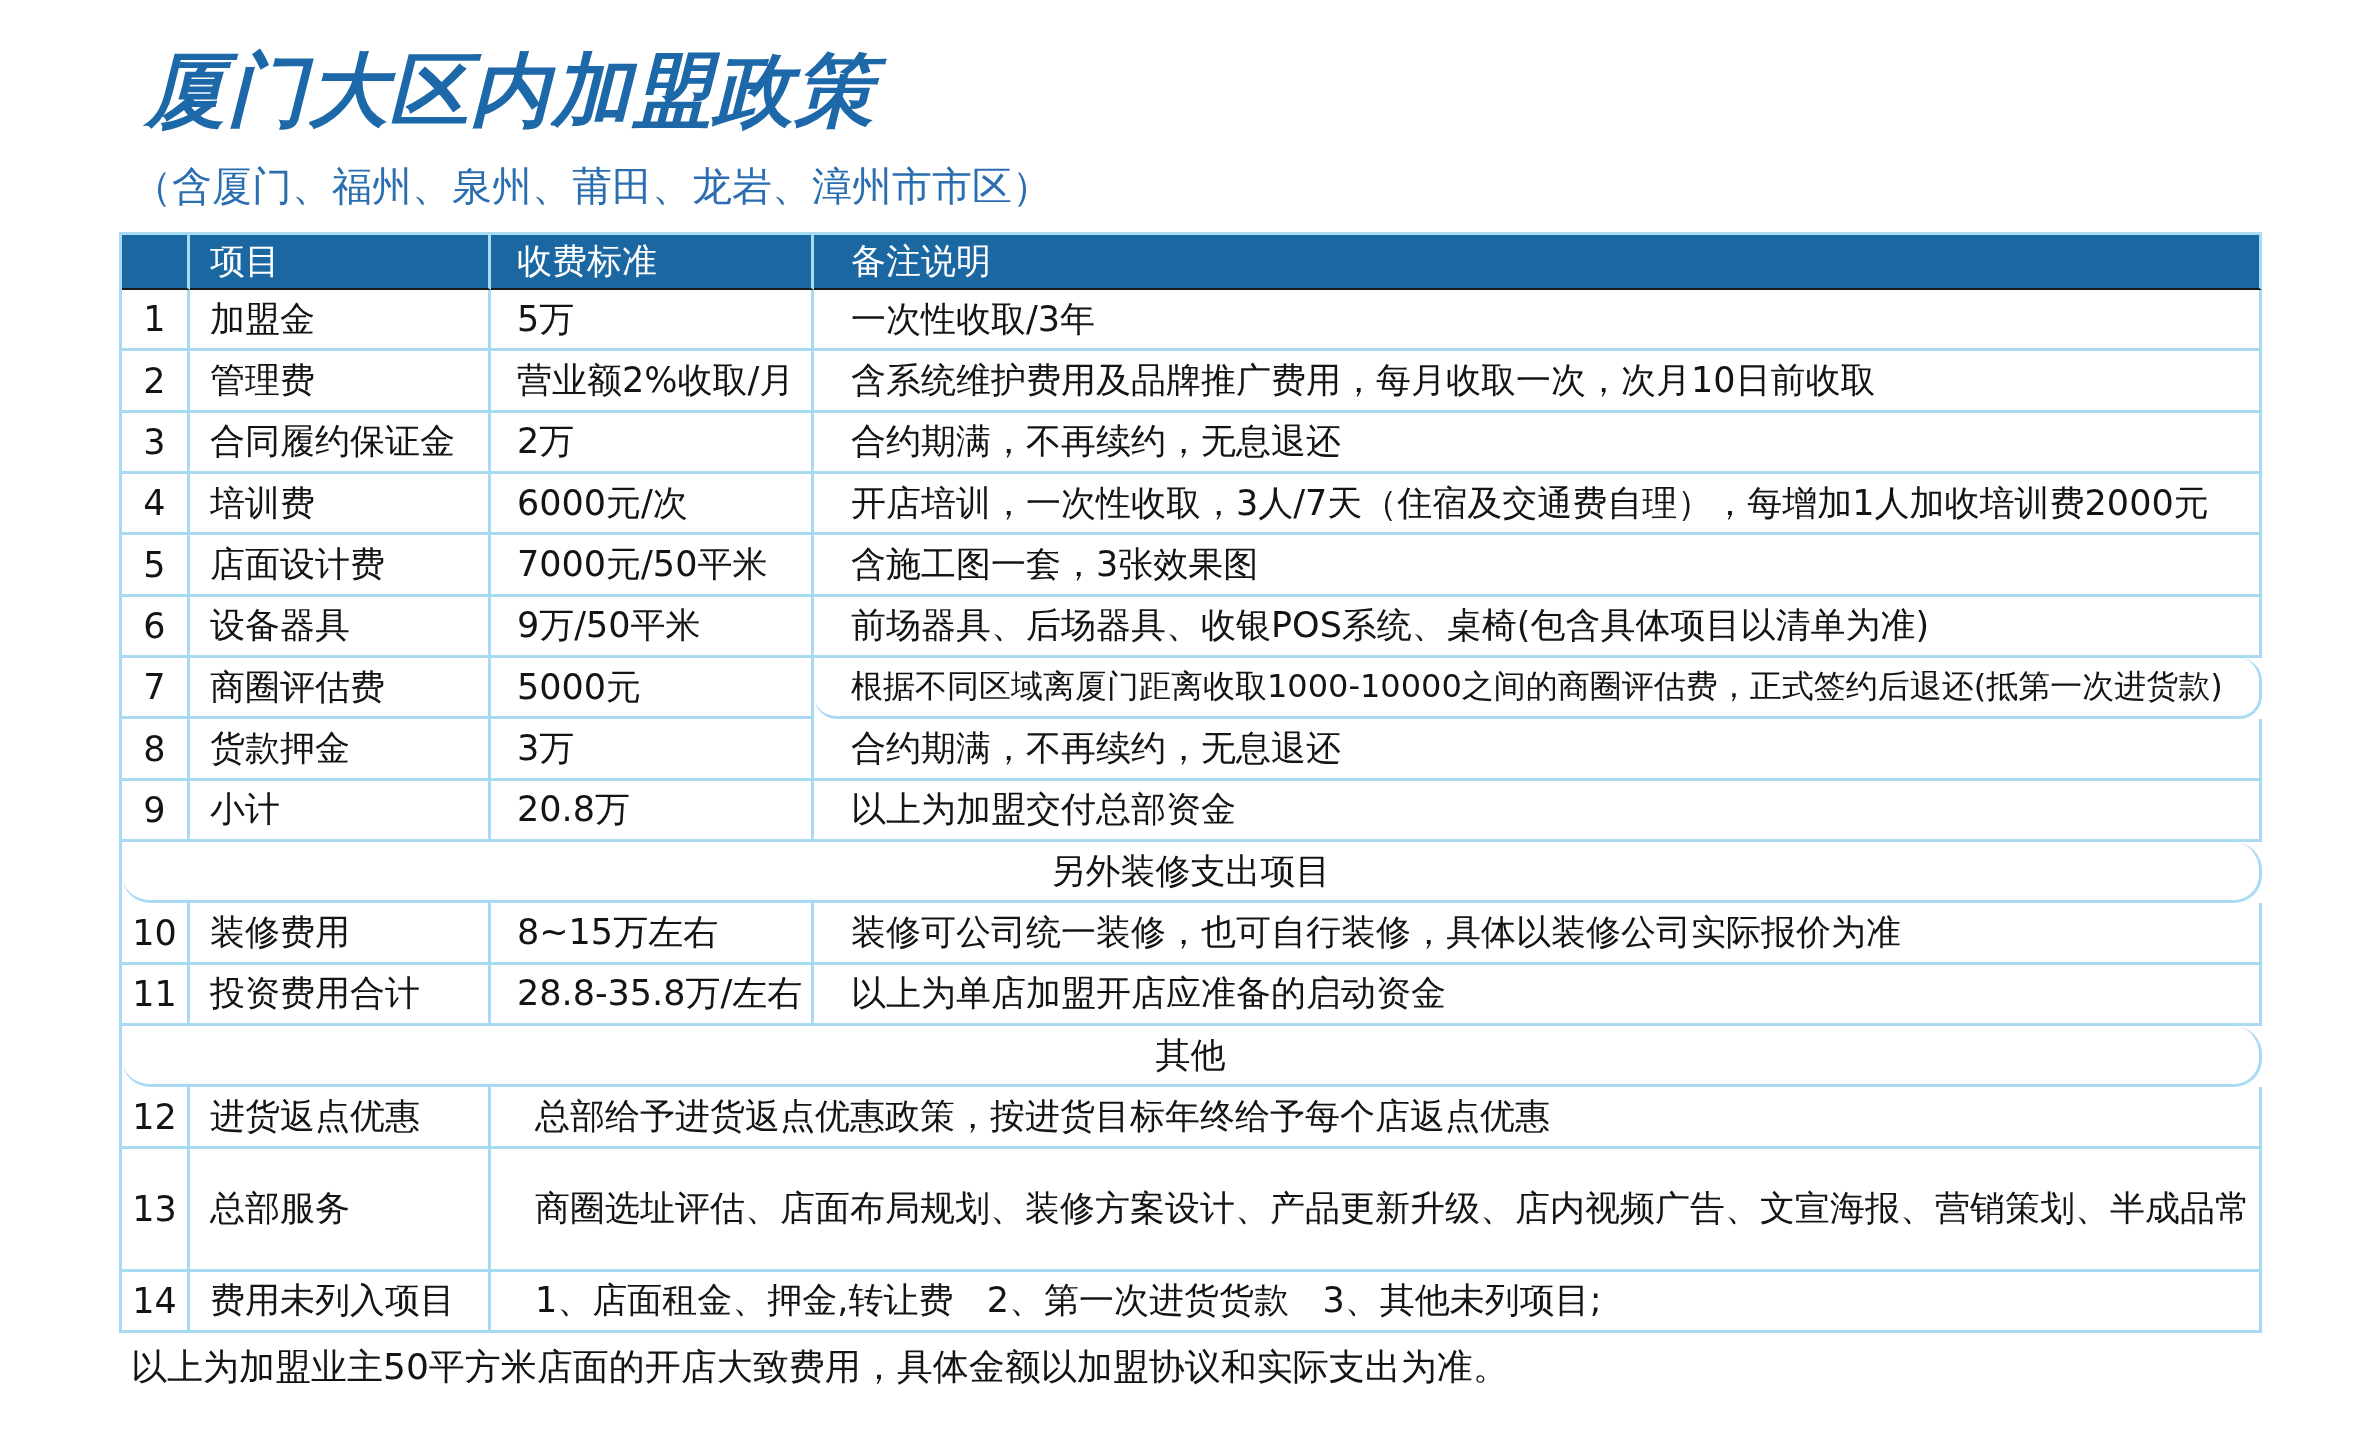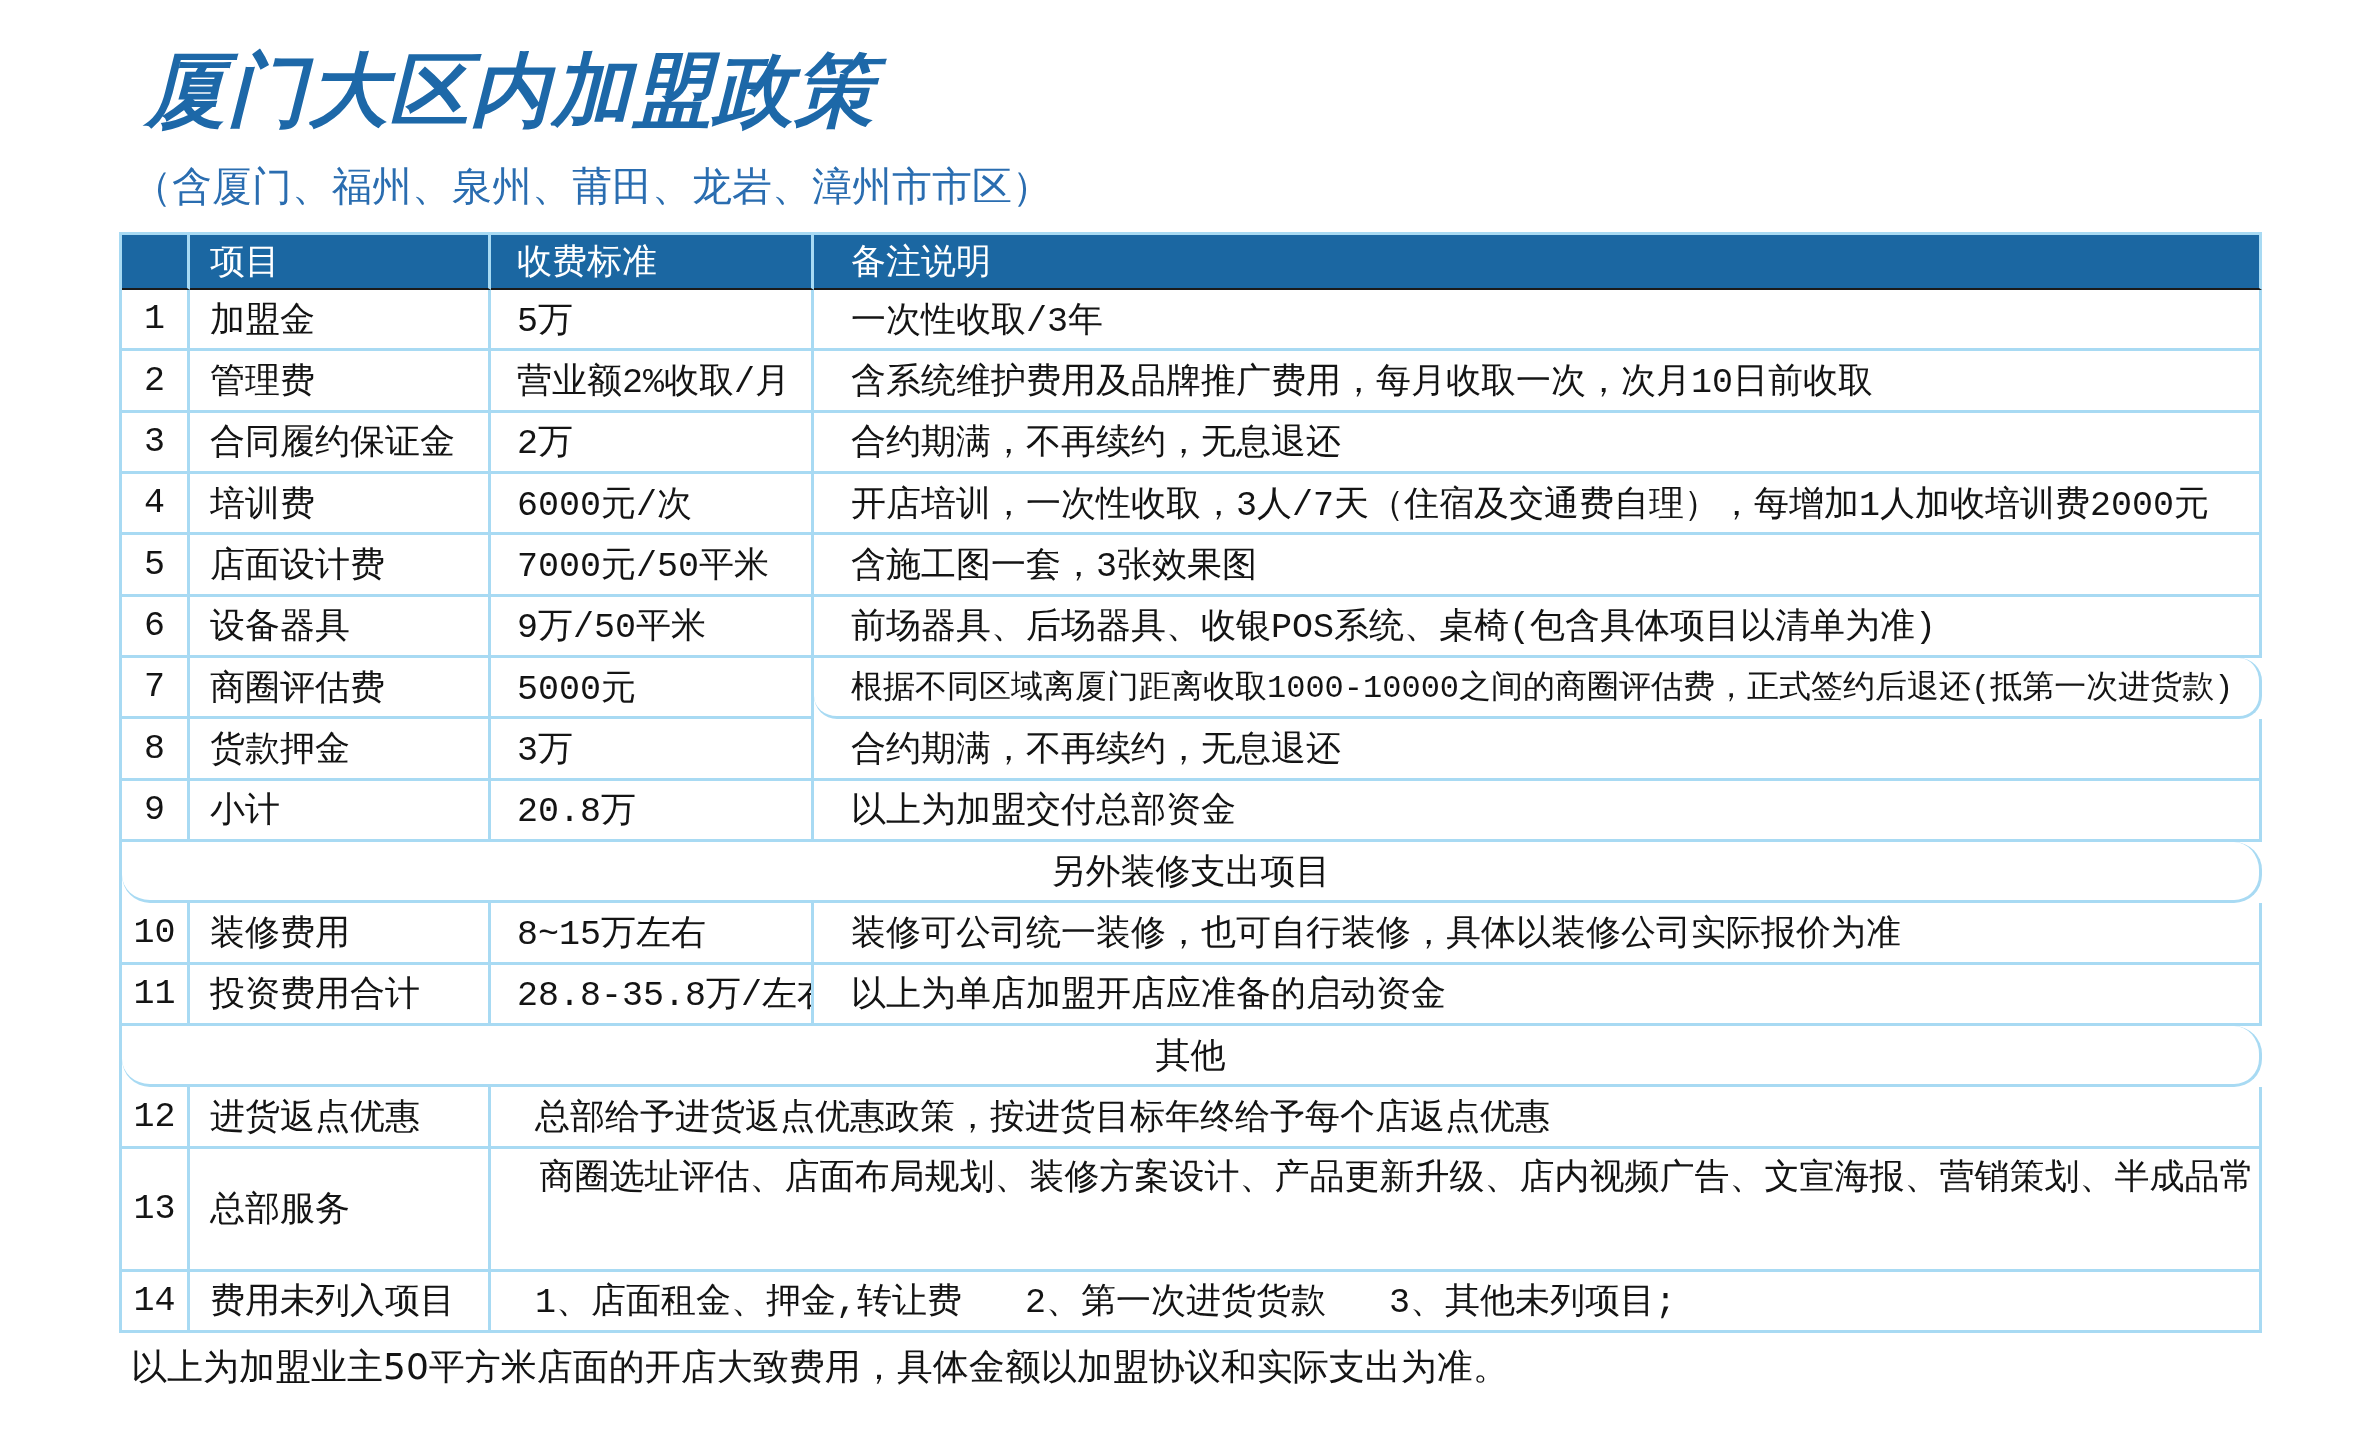--- a/index.html
+++ b/index.html
@@ -6,33 +6,33 @@
     body { width: 2376px; height: 1434px; position: relative; overflow: hidden;
            font-family: "DejaVu Sans", "Liberation Sans", sans-serif; color: #141414; }
     .title { position: absolute; left: 146px; top: 51px; font-size: 80px; line-height: 80px;
              font-weight: bold; color: #1d68a8; white-space: nowrap; letter-spacing: 1px; font-style: italic; }
     .subtitle { position: absolute; left: 132px; top: 164px; font-size: 40px; line-height: 44px;
                 color: #2a6db0; white-space: nowrap; }
     .tbl { position: absolute; left: 119px; top: 232px; width: 2143px; box-sizing: border-box;
            border-left: 3px solid #a8daf3; border-top: 3px solid #a8daf3;
            display: grid;
            grid-template-columns: 68px 301px 323px 1448px;
-           grid-template-rows: 55px repeat(14, 61.35px) 122.7px 61.35px; font-family: Liberation Mono, monospace; }
+           grid-template-rows: 55px repeat(14, 61.35px) 122.7px 61.35px; }
     .row { display: contents; }
     .c { box-sizing: border-box; border-right: 3px solid #a8daf3; border-bottom: 3px solid #a8daf3;
          display: flex; align-items: center; font-size: 35px; white-space: pre; overflow: hidden; }
     .c0 { justify-content: center; }
     .c1 { padding-left: 20px; }
     .c2 { padding-left: 26px; }
     .c3 { padding-left: 37px; }
     .merged { grid-column: 3 / 5; padding-left: 44px; }
     .hd { background: #1b67a2; color: #ffffff; border-bottom: 2px solid #1b1b1b; }
     .section { grid-column: 1 / 5; justify-content: center; border-radius: 28px; }
     .small { font-size: 32px; border-radius: 23px; }
-    .multi { align-items: flex-start; justify-content: center; }
+    .multi { flex-direction: column; align-items: flex-start; justify-content: center; }
     .multi span { display: block; line-height: 61px; }
     .footer { position: absolute; left: 131px; top: 1347px; font-size: 36px; line-height: 40px;
               white-space: nowrap; color: #141414; }
   </style>
 </head>
 <body>
 
 <div class="title">厦门大区内加盟政策</div>
 <div class="subtitle">（含厦门、福州、泉州、莆田、龙岩、漳州市市区）</div>
 

